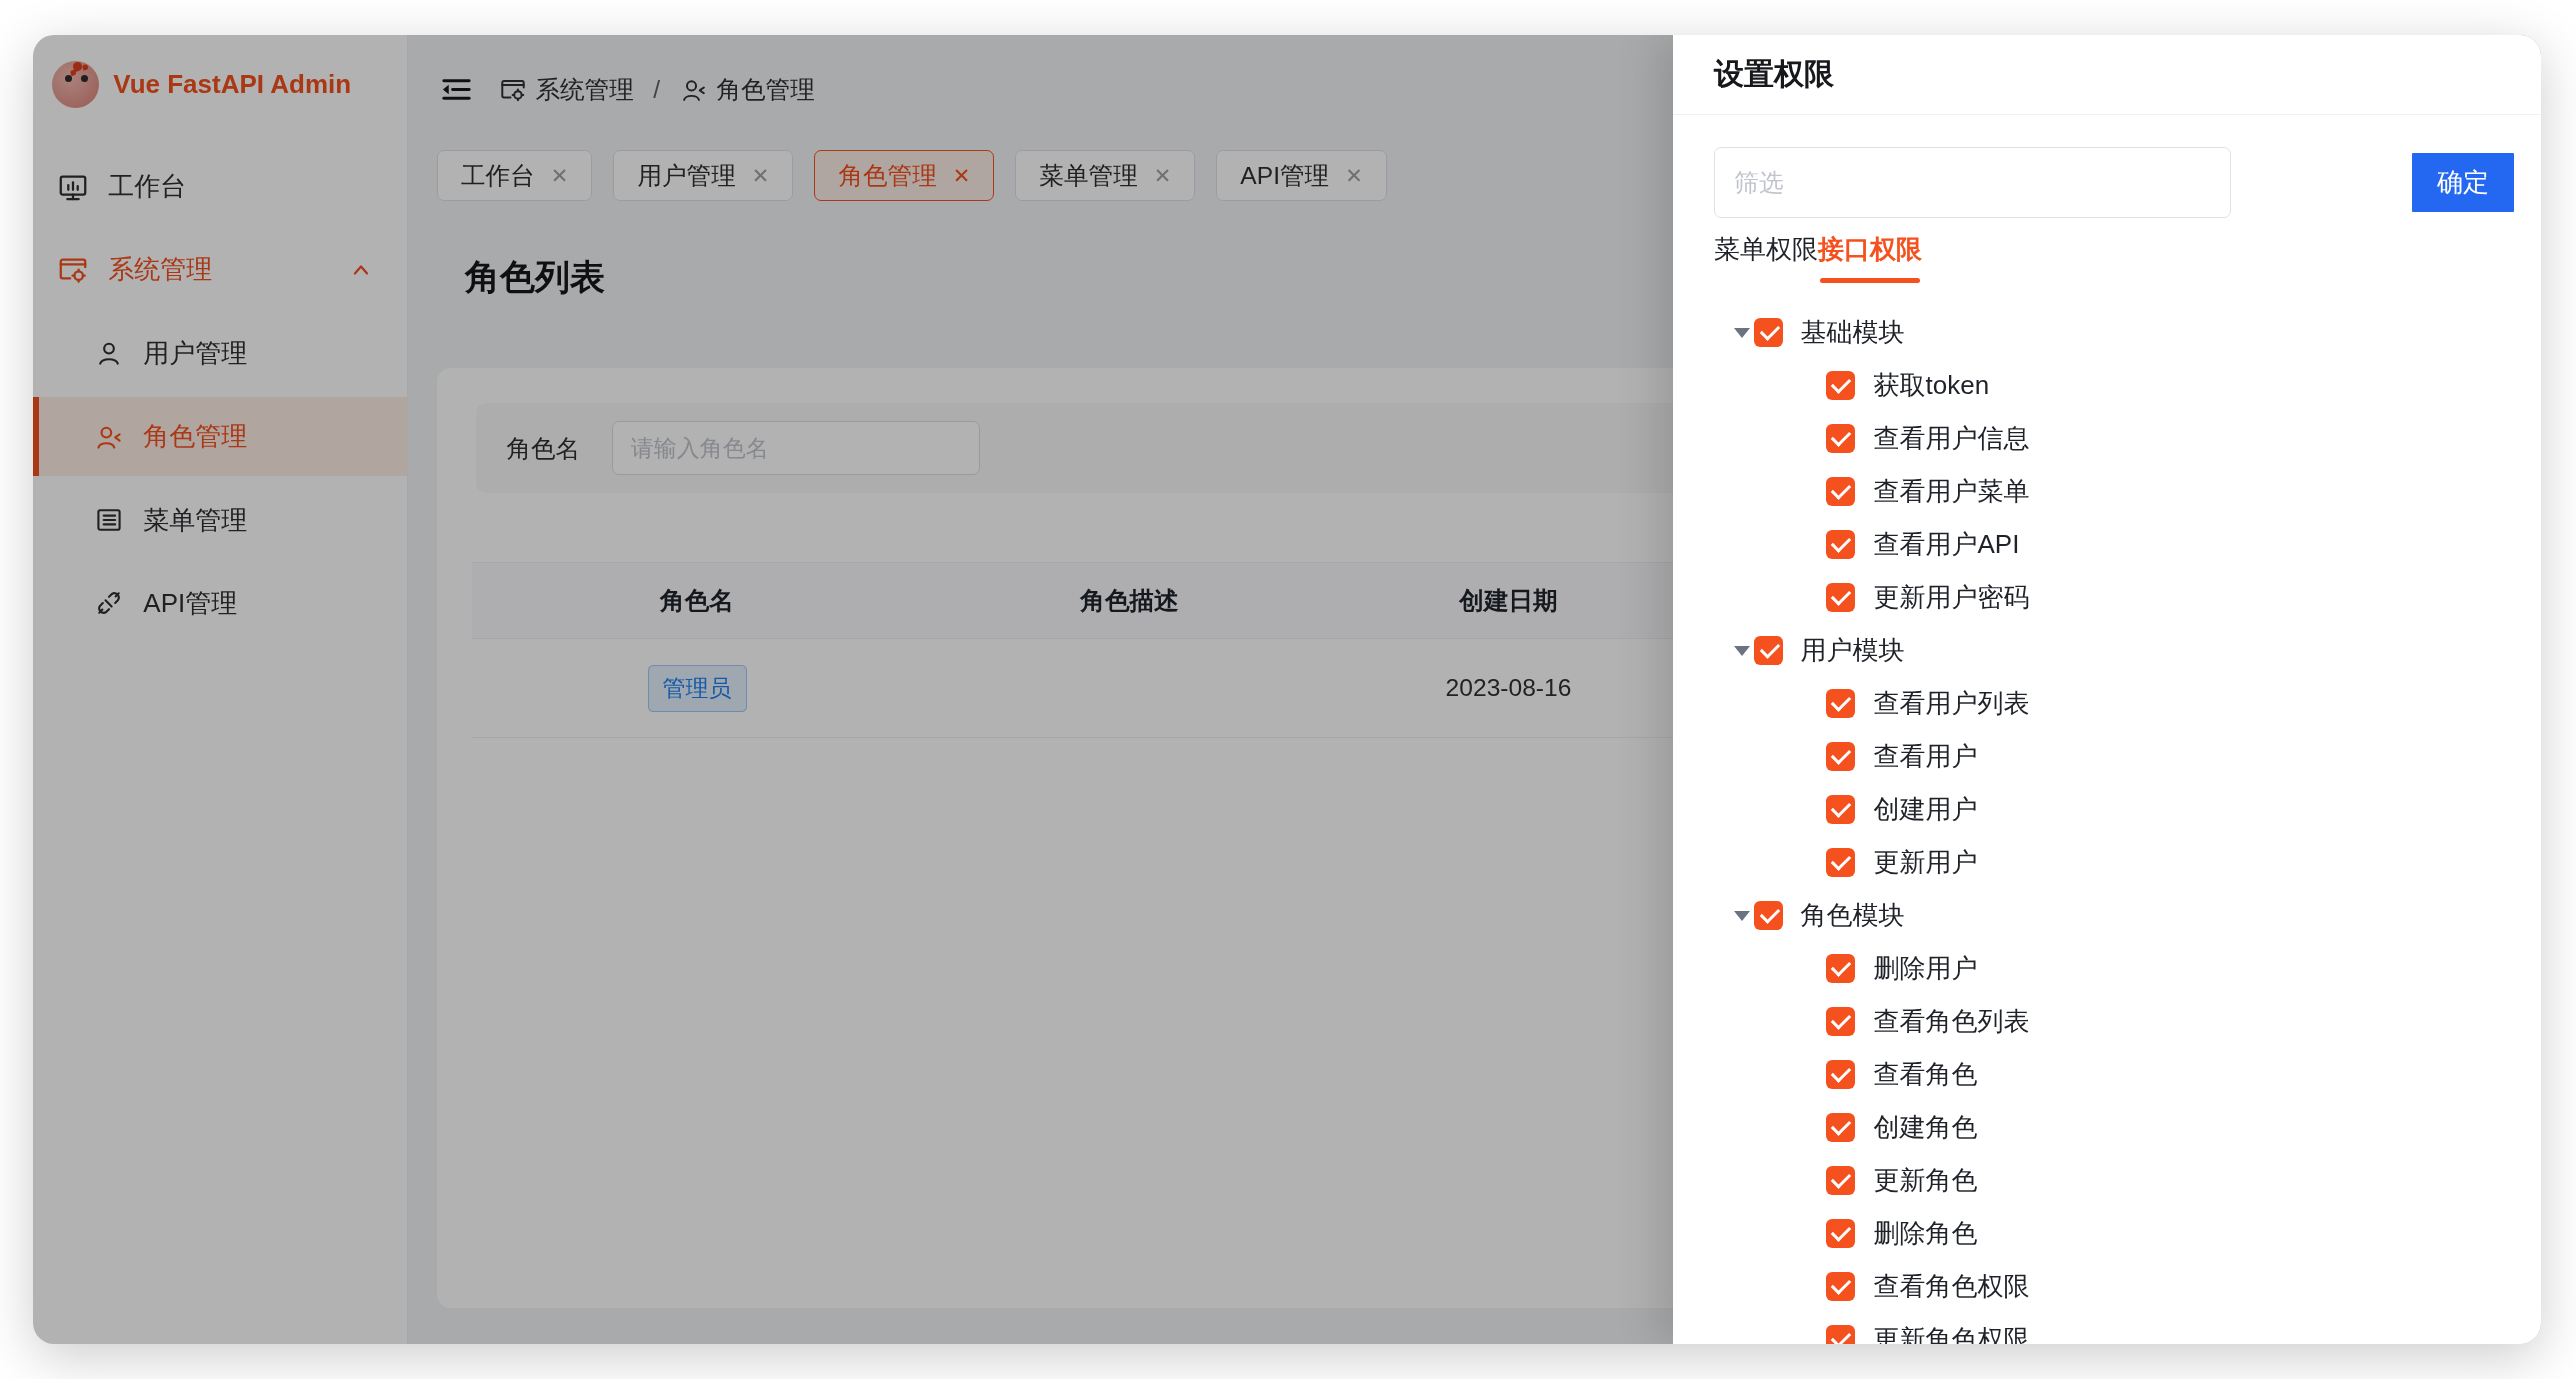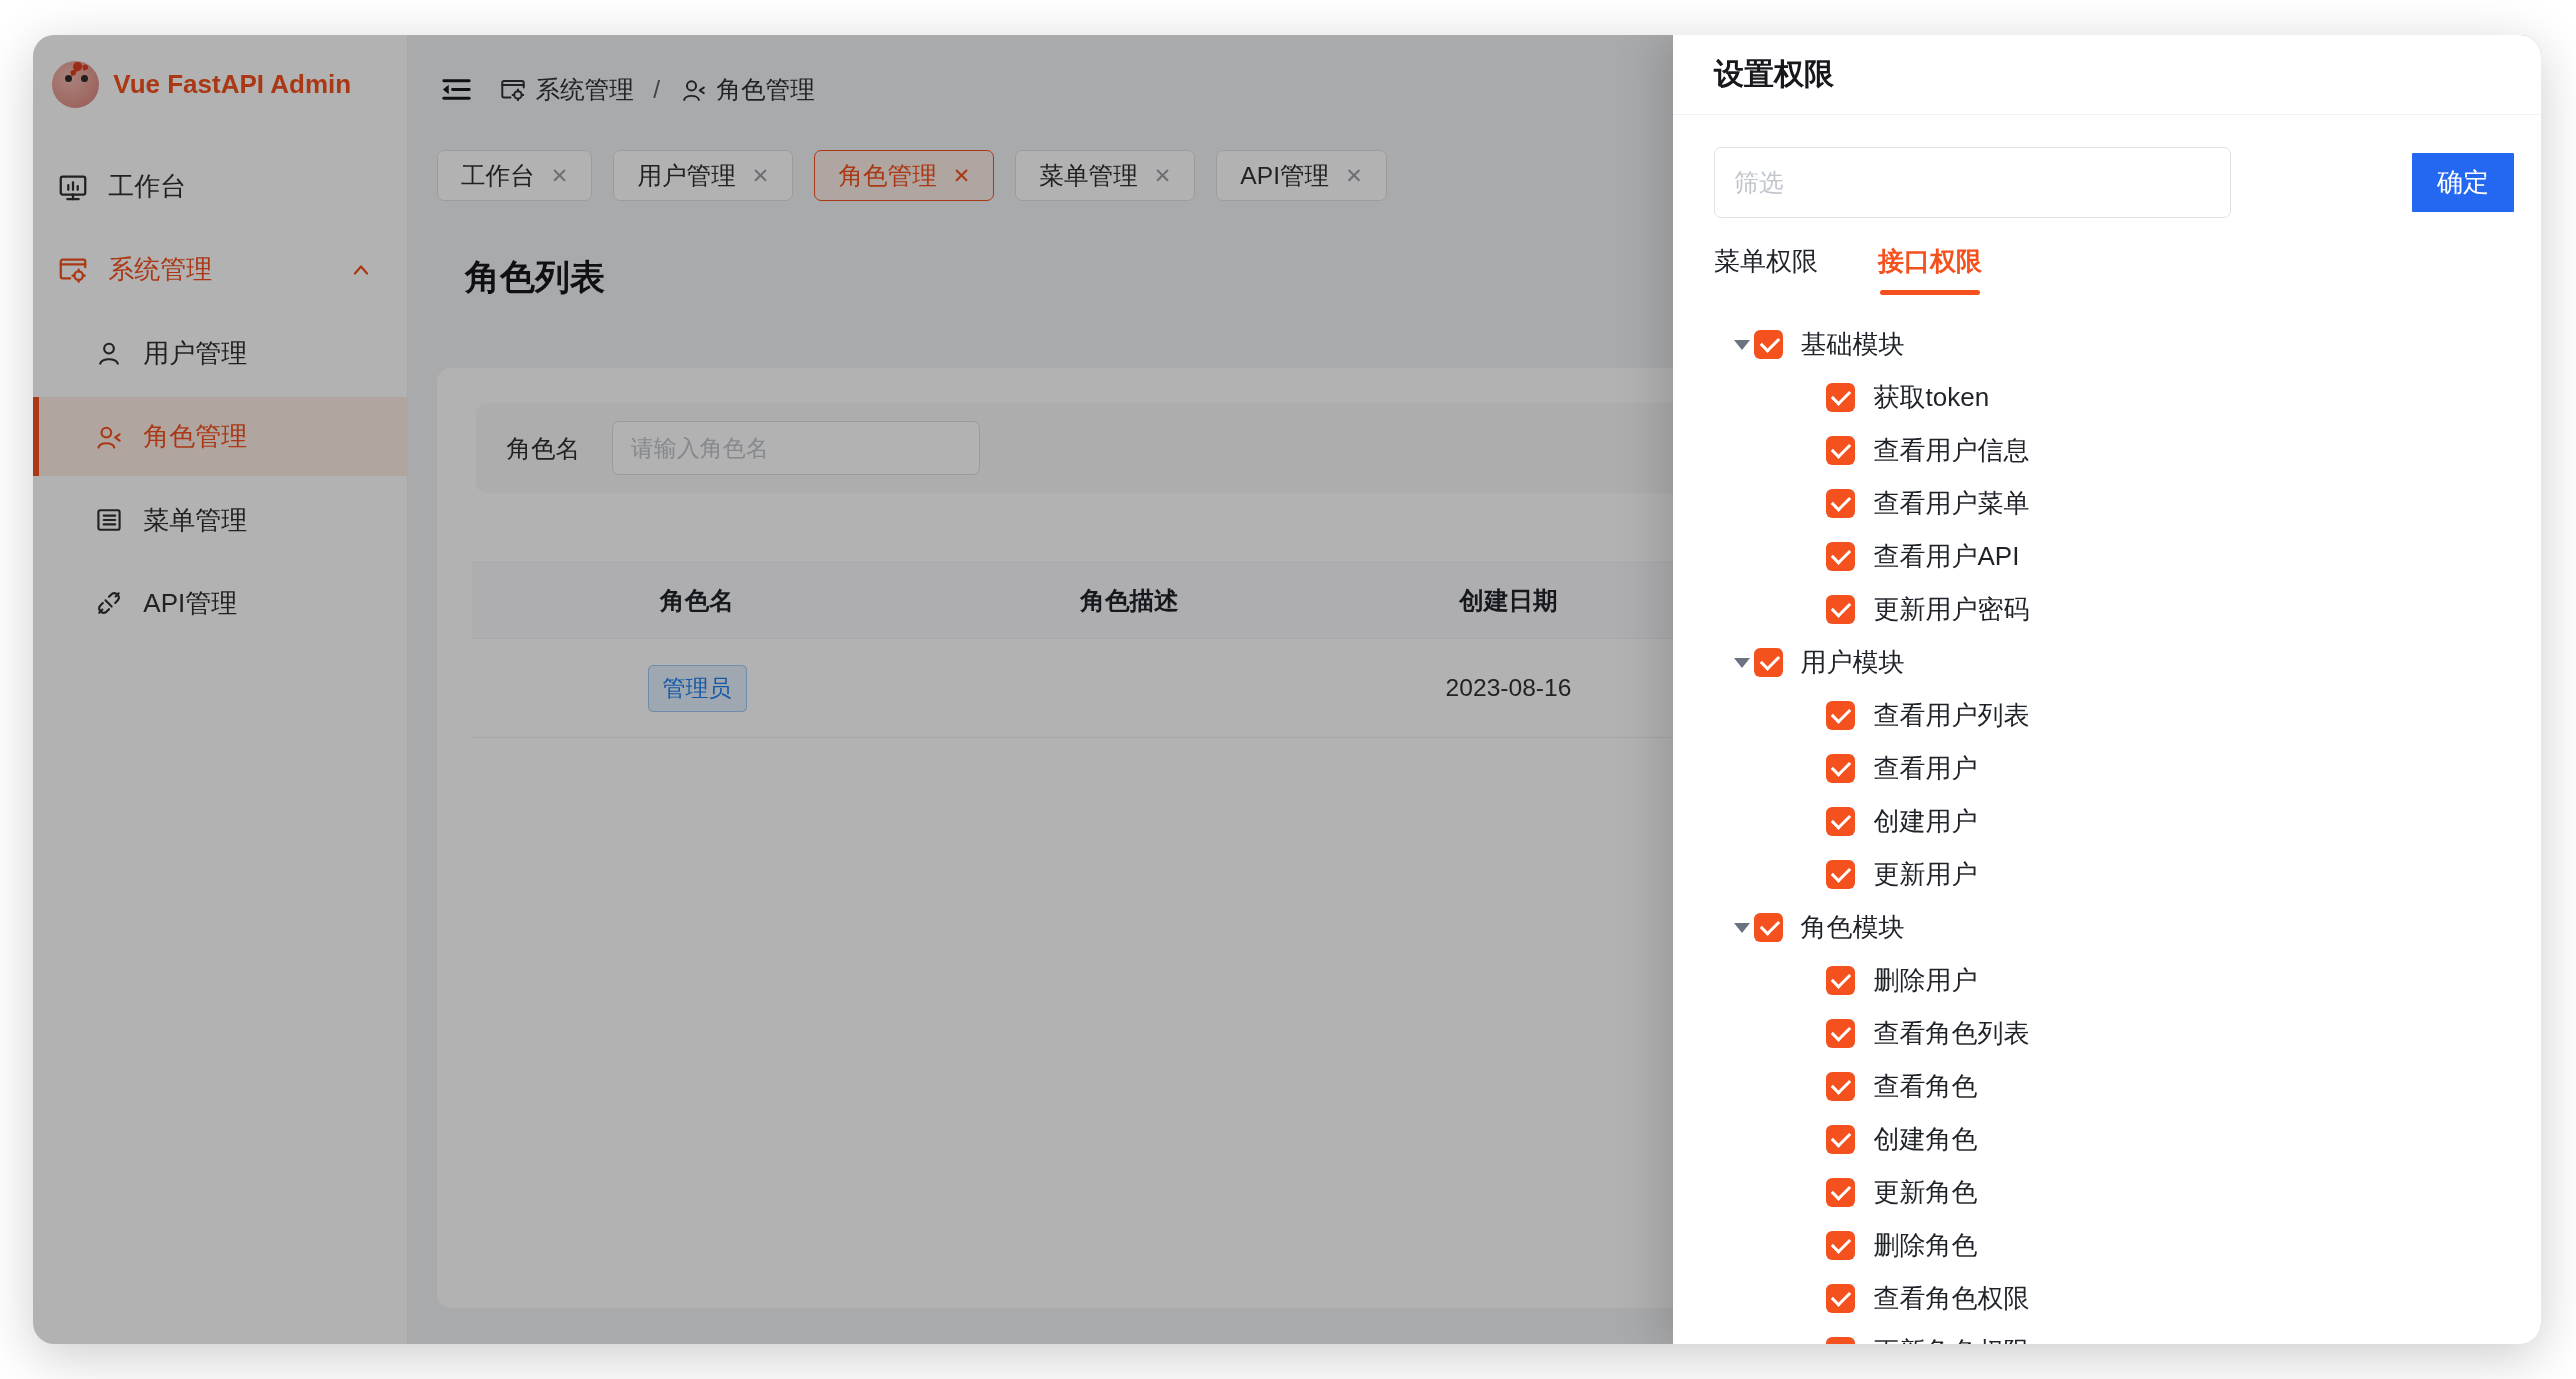--- a/index.html
+++ b/index.html
@@ -87,21 +87,21 @@
   .drawer-header { height: 80px; flex: 0 0 auto; display: flex; align-items: center;
     padding-left: 41px; font-size: 30px; font-weight: 600; color: #17181c;
     border-bottom: 1.8px solid #efeff5; }
   .drawer-body { padding: 32px 27px 0 41px; flex: 1; overflow: hidden; }
   .filter-row { display: flex; justify-content: space-between; align-items: center; }
   .filter-input { width: 517px; height: 71px; border: 1.8px solid #e0e0e6; border-radius: 7px;
     font-size: 24.6px; padding: 0 19.3px; outline: none; color: #303133; font-family: inherit; }
   .filter-input::placeholder { color: #c0c4cc; }
   .confirm-btn { width: 102px; height: 59px; background: var(--confirm); color: #fff;
     border: none; border-radius: 1px; font-size: 26px; cursor: pointer; font-family: inherit; }
-  .drawer-tabs { margin-top: 26px; display: flex; gap: 60px; }
+  .drawer-tabs { margin-top: 14px; display: flex; }
   .dtab { font-size: 26px; color: #1f2329; font-weight: 500; padding-bottom: 16px;
     position: relative; cursor: pointer; }
   .dtab.active { color: var(--primary); font-weight: 600; }
   .dtab.active::after { content: ''; position: absolute; left: 1.8px; right: 1.8px; bottom: 0;
     height: 5.3px; border-radius: 2.6px; background: var(--primary); }
   .tree { margin-top: 23px; }
   .tree-row { height: 53px; display: flex; align-items: center; }
   .tree-row.group { padding-left: 20px; }
   .tree-row.child { padding-left: 112px; }
   .caret { width: 0; height: 0; border-left: 8.8px solid transparent;

